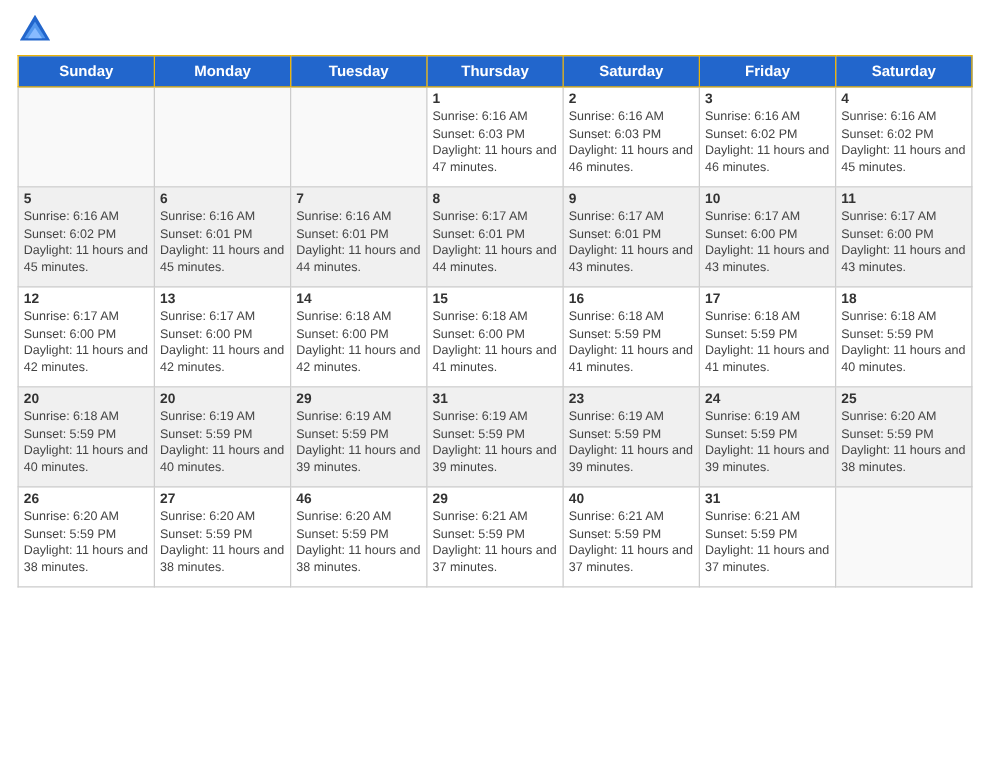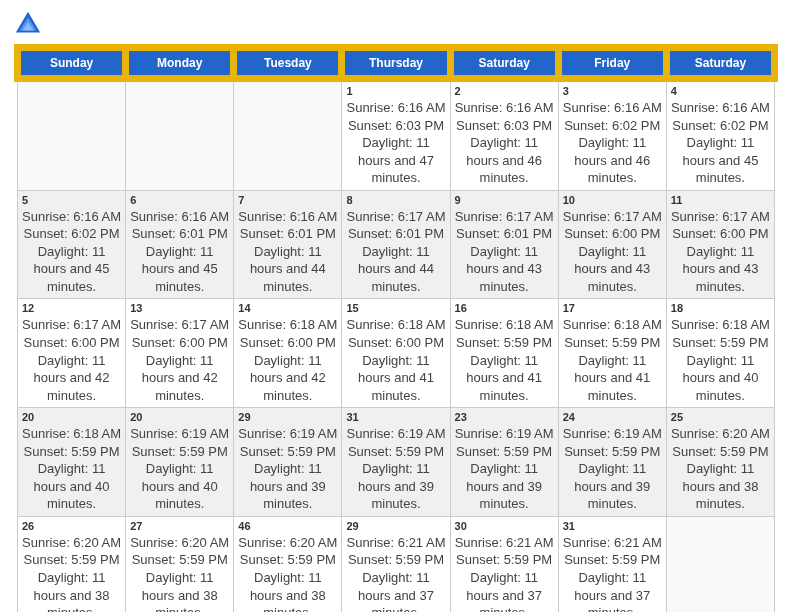--- a/index.html
+++ b/index.html
@@ -61,21 +61,21 @@
       width: 100%;
       border-collapse: collapse;
       table-layout: fixed;
     }
     .calendar th {
       background: #2266cc;
       color: #fff;
       text-align: center;
       padding: 5px 3px;
       font-size: 12px;
-      border: 7px solid #eab308;
+      border: 1px solid #eab308;
     }
     .calendar td {
       border: 1px solid #ccc;
       vertical-align: top;
       padding: 3px 4px;
       font-size: 9.5px;
       color: #333;
       background: #fff;
       height: 80px;
     }
@@ -83,24 +83,23 @@
       background: #f9f9f9;
     }
     .day-number {
       font-size: 11px;
       font-weight: bold;
       color: #333;
       display: block;
       margin-bottom: 2px;
     }
     .day-info {
-      font-size: 13px;
+      font-size: 10px;
       color: #444;
       line-height: 1.35;
-      text-align: center;
     }
     .row-shade td {
       background: #f0f0f0;
     }
   </style>
 </head>
 <body>
 
 <div class="page">
   <div class="header">
@@ -256,21 +255,21 @@
           </td>
           <td>
             <span class="day-number">46</span>
             <div class="day-info">Sunrise: 6:20 AM<br>Sunset: 5:59 PM<br>Daylight: 11 hours and 38 minutes.</div>
           </td>
           <td>
             <span class="day-number">29</span>
             <div class="day-info">Sunrise: 6:21 AM<br>Sunset: 5:59 PM<br>Daylight: 11 hours and 37 minutes.</div>
           </td>
           <td>
-            <span class="day-number">30</span>
+            <span class="day-number">40</span>
             <div class="day-info">Sunrise: 6:21 AM<br>Sunset: 5:59 PM<br>Daylight: 11 hours and 37 minutes.</div>
           </td>
           <td>
             <span class="day-number">31</span>
             <div class="day-info">Sunrise: 6:21 AM<br>Sunset: 5:59 PM<br>Daylight: 11 hours and 37 minutes.</div>
           </td>
           <td class="empty"></td>
         </tr>
       </tbody>
   </table>

